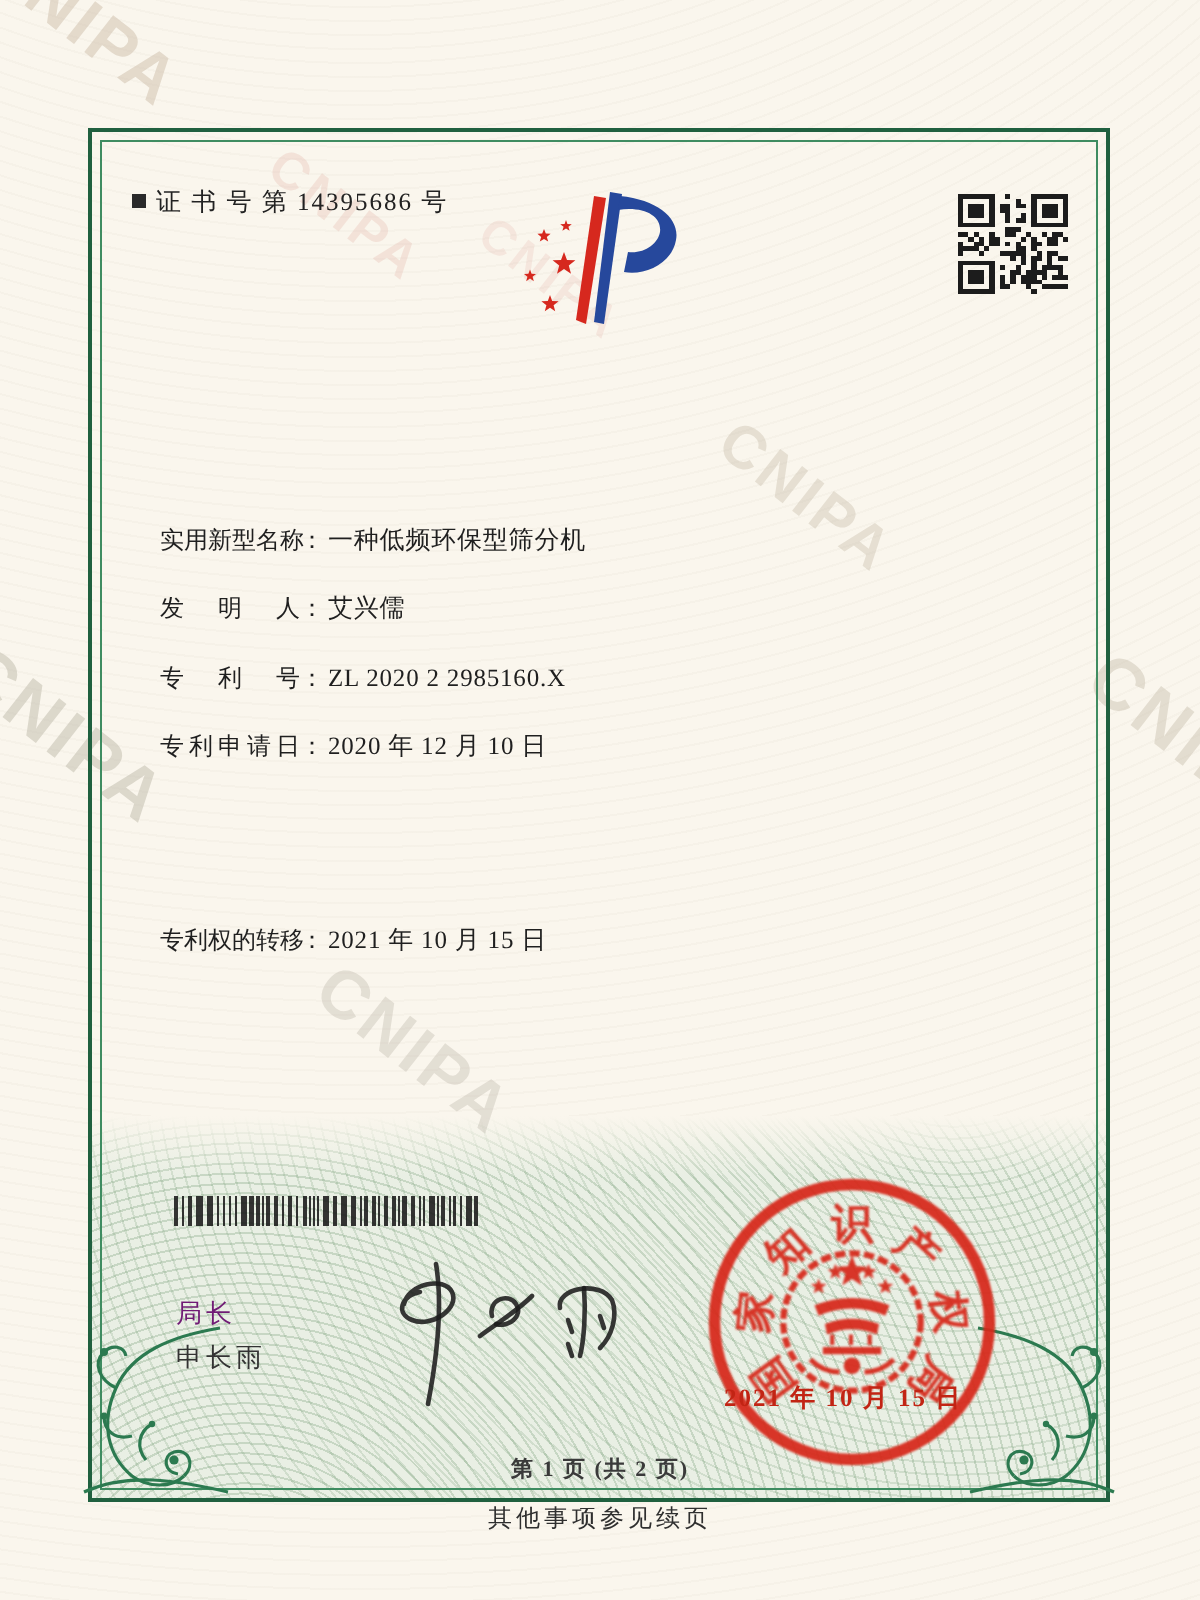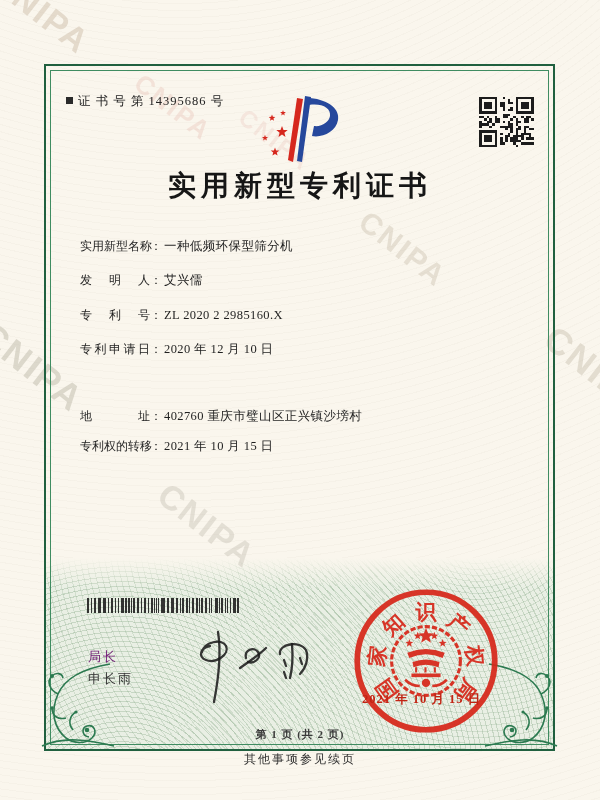--- a/index.html
+++ b/index.html
@@ -41,21 +41,21 @@
   
   .cert-mark{position:absolute;left:66px;top:97px;width:7px;height:7px;background:#2a2a2a;}
   .cert-no{position:absolute;left:78px;top:93px;font-size:12.5px;color:#222;letter-spacing:1px;text-align:center;}
   .logo{position:absolute;left:256px;top:92px;width:88px;height:72px;}
   .logo .red{fill:var(--logo-red,#d6281e);}
   .logo .blue{fill:var(--logo-blue,#26489c);}
   .qr{position:absolute;left:479px;top:97px;width:55px;height:50px;}
   .title{position:absolute;left:0;right:0;top:167px;text-align:center;
     font-size:28px;font-weight:700;letter-spacing:5px;color:#161616;}
   
-  .frow{position:absolute;left:80px;right:78px;font-size:12.5px;color:#1f1f1f;white-space:nowrap;}
+  .frow{position:absolute;left:80px;right:78px;font-size:12.5px;color:#1f1f1f;white-space:nowrap;margin-top:24px;}
   .flabel{display:inline-block;width:70px;font-size:12px;
     text-align:justify;text-align-last:justify;text-justify:distribute;text-justify:inter-character;}
   .fcolon{display:inline-block;margin-right:2px;font-size:12px;}
   .fvalue{letter-spacing:.4px;}
   .frow-name{top:238px;} .frow-inventor{top:272px;} .frow-patno{top:307px;}
   .frow-filing{top:341px;} .frow-patentee{top:374px;} .frow-addr{top:408px;} .frow-grant{top:438px;}
   .grant2{position:absolute;left:225px;top:0;}
   
   .body-text{position:absolute;left:80px;width:441px;top:460px;
     font-size:11.8px;line-height:19.4px;color:#262626;text-align:justify;}
@@ -139,36 +139,32 @@
 
   <svg class="qr" viewBox="0 0 21 21" preserveAspectRatio="none" shape-rendering="crispEdges">
     <g fill="#1c1c1c">
       <path d="M0,0h7v7h-7z M1,1v5h5v-5z M2,2h3v3h-3z"></path>
       <path d="M14,0h7v7h-7z M15,1v5h5v-5z M16,2h3v3h-3z"></path>
       <path d="M0,14h7v7h-7z M1,15v5h5v-5z M2,16h3v3h-3z"></path>
       <path class="rand" d="M9,0h1v1h-1zM11,1h1v1h-1zM8,2h1v1h-1zM9,2h1v1h-1zM11,2h1v1h-1zM12,2h1v1h-1zM8,3h1v1h-1zM9,3h1v1h-1zM9,4h1v1h-1zM12,4h1v1h-1zM9,5h1v1h-1zM11,5h1v1h-1zM12,5h1v1h-1zM9,7h1v1h-1zM10,7h1v1h-1zM11,7h1v1h-1zM0,8h1v1h-1zM1,8h1v1h-1zM3,8h1v1h-1zM6,8h1v1h-1zM9,8h1v1h-1zM10,8h1v1h-1zM13,8h1v1h-1zM16,8h1v1h-1zM18,8h1v1h-1zM19,8h1v1h-1zM2,9h1v1h-1zM4,9h1v1h-1zM6,9h1v1h-1zM7,9h1v1h-1zM12,9h1v1h-1zM14,9h1v1h-1zM17,9h1v1h-1zM18,9h1v1h-1zM20,9h1v1h-1zM0,10h1v1h-1zM3,10h1v1h-1zM4,10h1v1h-1zM6,10h1v1h-1zM7,10h1v1h-1zM9,10h1v1h-1zM11,10h1v1h-1zM14,10h1v1h-1zM15,10h1v1h-1zM17,10h1v1h-1zM18,10h1v1h-1zM0,11h1v1h-1zM1,11h1v1h-1zM2,11h1v1h-1zM3,11h1v1h-1zM5,11h1v1h-1zM11,11h1v1h-1zM12,11h1v1h-1zM14,11h1v1h-1zM0,12h1v1h-1zM4,12h1v1h-1zM8,12h1v1h-1zM9,12h1v1h-1zM10,12h1v1h-1zM11,12h1v1h-1zM12,12h1v1h-1zM15,12h1v1h-1zM17,12h1v1h-1zM18,12h1v1h-1zM10,13h1v1h-1zM12,13h1v1h-1zM14,13h1v1h-1zM15,13h1v1h-1zM17,13h1v1h-1zM19,13h1v1h-1zM20,13h1v1h-1zM12,14h1v1h-1zM14,14h1v1h-1zM17,14h1v1h-1zM8,15h1v1h-1zM11,15h1v1h-1zM14,15h1v1h-1zM16,15h1v1h-1zM17,15h1v1h-1zM18,15h1v1h-1zM19,15h1v1h-1zM10,16h1v1h-1zM11,16h1v1h-1zM13,16h1v1h-1zM14,16h1v1h-1zM15,16h1v1h-1zM16,16h1v1h-1zM19,16h1v1h-1zM8,17h1v1h-1zM10,17h1v1h-1zM12,17h1v1h-1zM13,17h1v1h-1zM14,17h1v1h-1zM16,17h1v1h-1zM18,17h1v1h-1zM19,17h1v1h-1zM20,17h1v1h-1zM8,18h1v1h-1zM10,18h1v1h-1zM12,18h1v1h-1zM13,18h1v1h-1zM14,18h1v1h-1zM15,18h1v1h-1zM8,19h1v1h-1zM9,19h1v1h-1zM13,19h1v1h-1zM16,19h1v1h-1zM17,19h1v1h-1zM18,19h1v1h-1zM19,19h1v1h-1zM20,19h1v1h-1zM14,20h1v1h-1z"></path>
     </g>
   </svg>
 
-  <div class="title">实用新型专利证书</div>
 
   <div class="frow frow-name">
     <span class="flabel">实用新型名称</span><span class="fcolon">：</span><span class="fvalue">一种低频环保型筛分机</span>
   </div>
   <div class="frow frow-inventor">
     <span class="flabel">发　明　人</span><span class="fcolon">：</span><span class="fvalue">艾兴儒</span>
   </div>
   <div class="frow frow-patno">
     <span class="flabel">专　利　号</span><span class="fcolon">：</span><span class="fvalue">ZL 2020 2 2985160.X</span>
   </div>
   <div class="frow frow-filing">
     <span class="flabel">专利申请日</span><span class="fcolon">：</span><span class="fvalue">2020 年 12 月 10 日</span>
-  </div>
-  <div class="frow frow-addr">
-    <span class="flabel">地　　　址</span><span class="fcolon">：</span><span class="fvalue">402760 重庆市璧山区正兴镇沙塝村</span>
   </div>
   <div class="frow frow-grant" style="position:absolute;">
     <span class="flabel">专利权的转移</span><span class="fcolon">：</span><span class="fvalue">2021 年 10 月 15 日</span>
   </div>
 
 
   <svg class="barcode" viewBox="0 0 150 15" preserveAspectRatio="none" shape-rendering="crispEdges">
     <path class="bars" fill="#1a1a1a" d="M0,0h2v15h-2zM4,0h1v15h-1zM7,0h2v15h-2zM11,0h3v15h-3zM16,0h3v15h-3zM21,0h1v15h-1zM24,0h1v15h-1zM27,0h1v15h-1zM30,0h1v15h-1zM33,0h3v15h-3zM37,0h2v15h-2zM40,0h2v15h-2zM43,0h1v15h-1zM45,0h2v15h-2zM49,0h2v15h-2zM53,0h1v15h-1zM56,0h2v15h-2zM60,0h1v15h-1zM63,0h2v15h-2zM66,0h1v15h-1zM68,0h1v15h-1zM70,0h1v15h-1zM73,0h3v15h-3zM78,0h2v15h-2zM82,0h3v15h-3zM87,0h2v15h-2zM91,0h1v15h-1zM93,0h2v15h-2zM97,0h2v15h-2zM100,0h1v15h-1zM103,0h2v15h-2zM107,0h2v15h-2zM110,0h1v15h-1zM112,0h2v15h-2zM116,0h2v15h-2zM120,0h1v15h-1zM122,0h1v15h-1zM125,0h3v15h-3zM129,0h1v15h-1zM131,0h2v15h-2zM135,0h1v15h-1zM137,0h1v15h-1zM140,0h1v15h-1zM143,0h3v15h-3zM147,0h2v15h-2z"></path>
   </svg>
 

